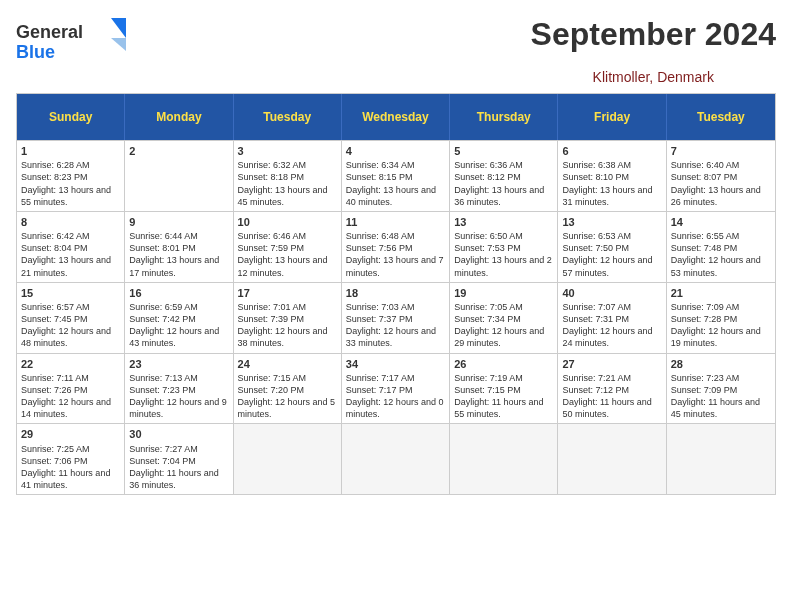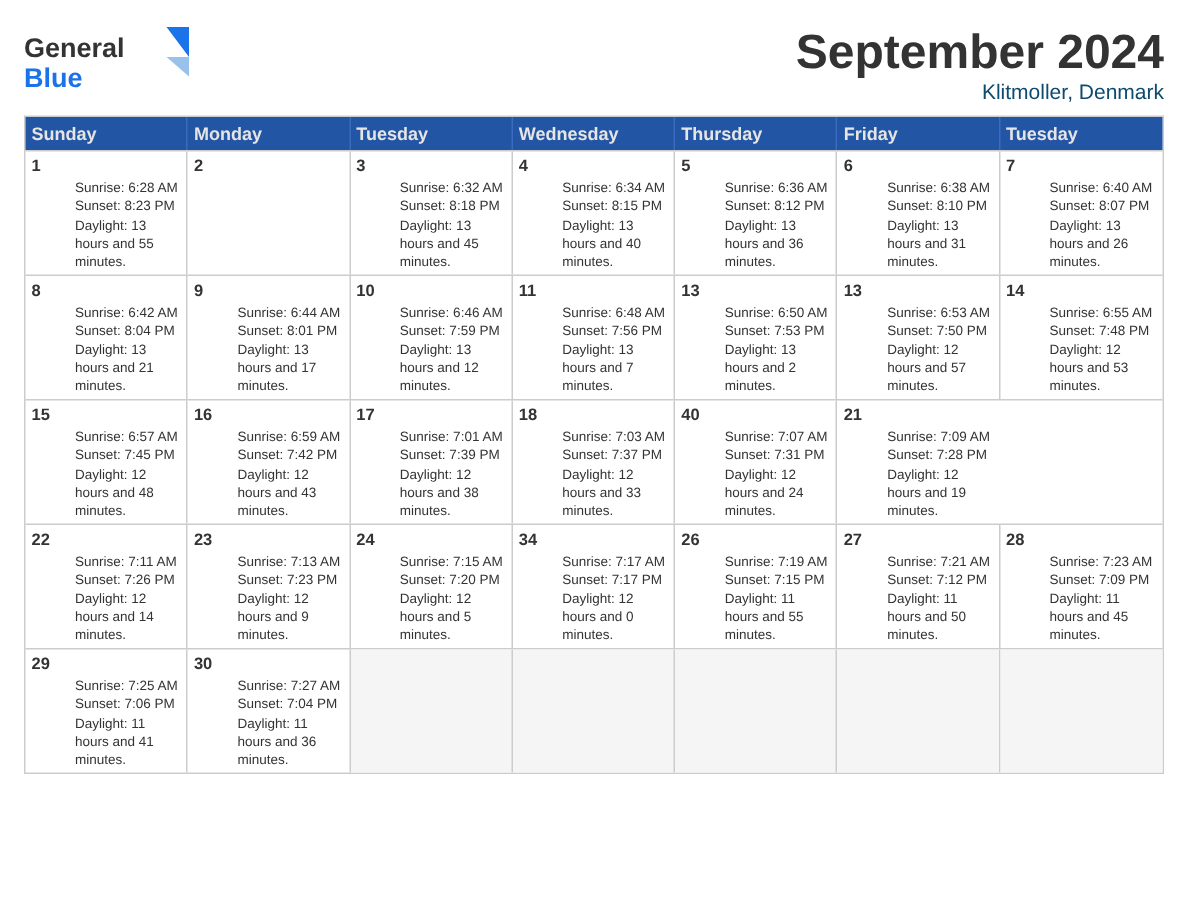--- a/index.html
+++ b/index.html
@@ -17,47 +17,49 @@
       display: flex;
       flex-direction: column;
     }
     .header {
       display: flex;
       justify-content: space-between;
       align-items: flex-start;
       margin-bottom: 8px;
     }
     .title-section {
-      text-align: right;
+      text-align: center;
     }
     .month-title {
       font-size: 32px;
       font-weight: bold;
       color: #333;
     }
     .location {
       font-size: 14px;
-      color: #0c4a6e;
+      color: #7f1d1d;
+      margin-top: 16px;
     }
     .calendar {
       flex: 1;
       display: flex;
       flex-direction: column;
       border: 1px solid #ccc;
     }
     .cal-header {
       display: grid;
       grid-template-columns: repeat(7, 1fr);
       background: #2255a4;
     }
     .cal-header-cell {
-      color: #e5e5e5;
+      color: #fde047;
       font-size: 12px;
       font-weight: bold;
-      padding: 4px 4px;
+      padding: 16px 4px;
+      text-align: center;
       border-right: 1px solid #3a6bbf;
     }
     .cal-header-cell:last-child { border-right: none; }
     .cal-body {
       flex: 1;
       display: flex;
       flex-direction: column;
     }
     .cal-row {
       flex: 1;
@@ -79,21 +81,20 @@
     .day-num {
       font-size: 11px;
       font-weight: bold;
       display: block;
       margin-bottom: 1px;
     }
     .cell-text {
       font-size: 9px;
       color: #333;
       line-height: 1.35;
-      margin-left: 29px;
     }
     
     .logo-wrapper {
       display: flex;
       align-items: center;
     }
   </style>
 </head>
 <body>
 
@@ -198,20 +199,24 @@
         </div>
         <div class="cal-cell">
           <span class="day-num">17</span>
           <div class="cell-text">Sunrise: 7:01 AM<br>Sunset: 7:39 PM<br>Daylight: 12 hours and 38 minutes.</div>
         </div>
         <div class="cal-cell">
           <span class="day-num">18</span>
           <div class="cell-text">Sunrise: 7:03 AM<br>Sunset: 7:37 PM<br>Daylight: 12 hours and 33 minutes.</div>
         </div>
         <div class="cal-cell">
+          <span class="day-num">19</span>
+          <div class="cell-text">Sunrise: 7:05 AM<br>Sunset: 7:34 PM<br>Daylight: 12 hours and 29 minutes.</div>
+        </div>
+        <div class="cal-cell">
           <span class="day-num">40</span>
           <div class="cell-text">Sunrise: 7:07 AM<br>Sunset: 7:31 PM<br>Daylight: 12 hours and 24 minutes.</div>
         </div>
         <div class="cal-cell">
           <span class="day-num">21</span>
           <div class="cell-text">Sunrise: 7:09 AM<br>Sunset: 7:28 PM<br>Daylight: 12 hours and 19 minutes.</div>
         </div>
       </div>
 
       <div class="cal-row">

